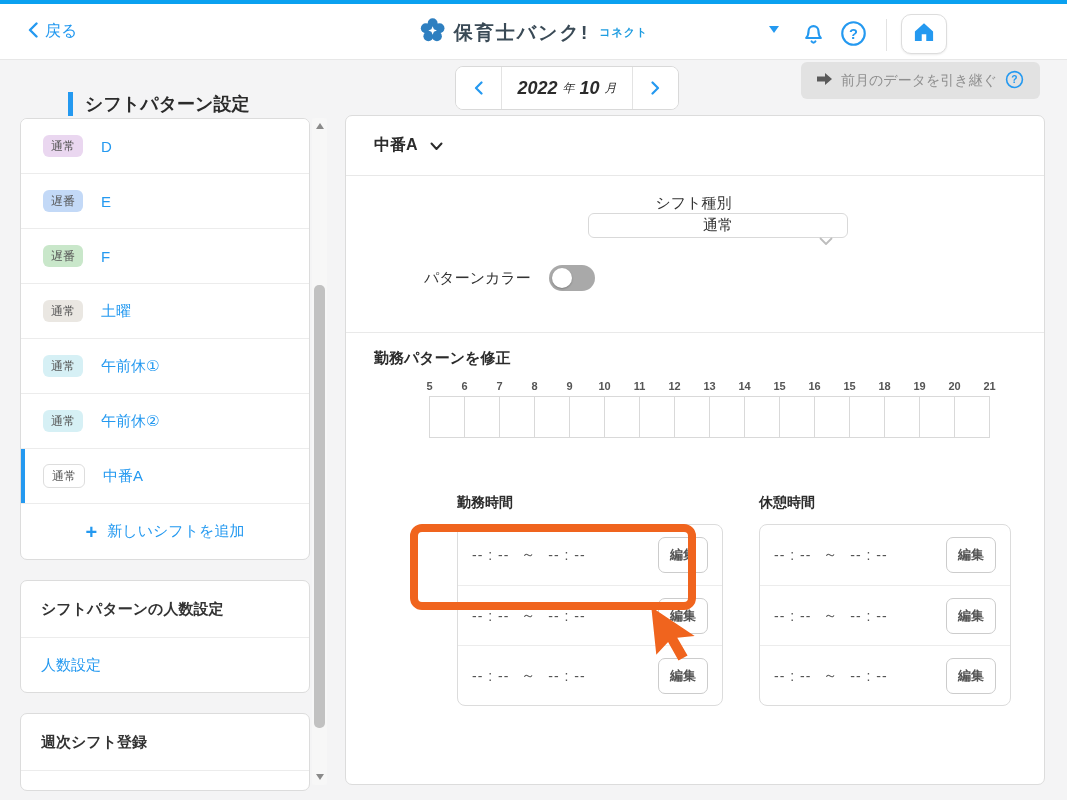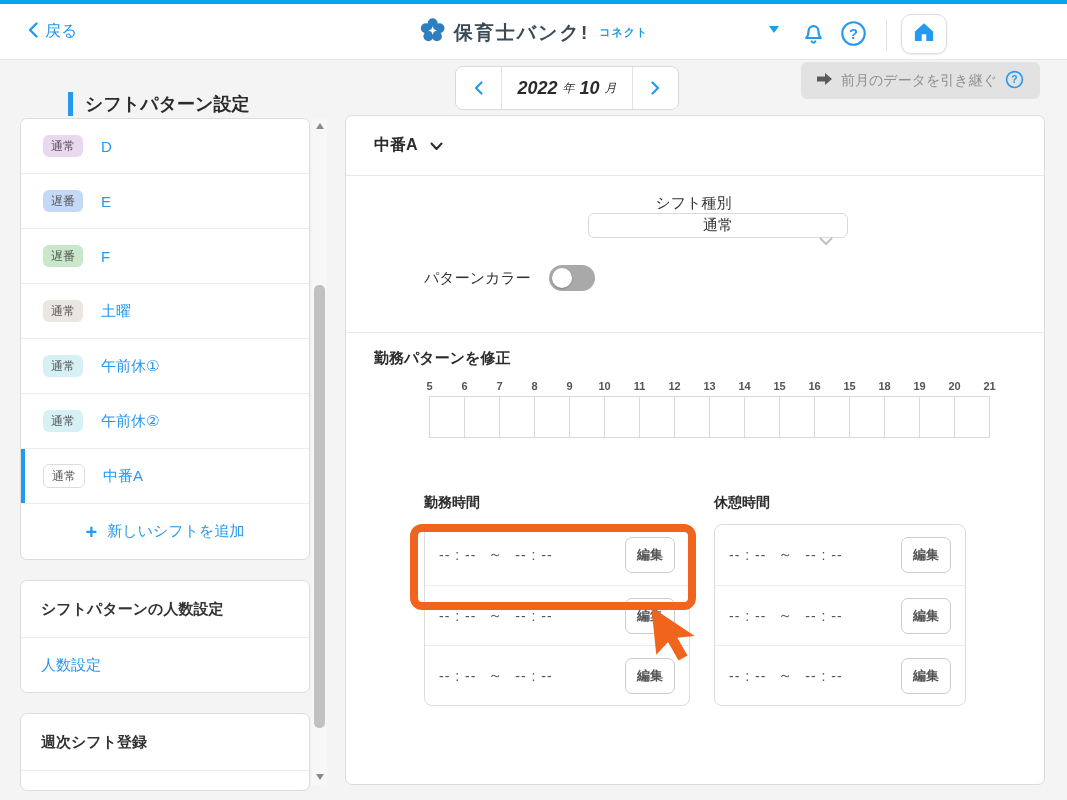--- a/index.html
+++ b/index.html
@@ -83,21 +83,21 @@
   .form-divider { margin-top:40px; border-top:1px solid #e9e9e9; }
 
   .pattern-section { padding:16px 28px 0; }
   .section-title { font-size:15px; font-weight:bold; color:#2b2b2b; }
   .hour-labels { display:flex; margin:12px 0 0 38px; }
   .hour-label { width:35px; text-align:center; font-size:11px; font-weight:bold; color:#555; }
   .hour-grid { display:flex; margin:4px 0 0 55px; width:561px; height:42px; border:1px solid #d9d9d9; background:#fff; }
   .hour-cell { flex:1; background:#fff; }
   .hour-cell + .hour-cell { border-left:1px solid #d9d9d9; }
 
-  .times { display:flex; margin:56px 0 0 78px; gap:24px; }
+  .times { display:flex; margin:56px 0 0 78px; gap:36px;justify-content:center; }
   .time-col.work { width:266px; }
   .time-col.break { width:252px; }
   .time-col-title { font-size:14px; font-weight:bold; color:#2b2b2b; margin-bottom:12px; }
   .time-box { border:1px solid #dcdcdc; border-radius:8px; background:#fff; }
   .time-row { height:60px; display:flex; align-items:center; padding:0 14px; }
   .time-row + .time-row { border-top:1px solid #ececec; }
   .time-text { display:flex; align-items:center; gap:12px; font-size:14px; color:#555; letter-spacing:1px; white-space:nowrap; }
   .edit-btn { margin-left:auto; background:#fff; border:1px solid #ccc; border-radius:7px; padding:8px 11px; font-size:13px; font-weight:bold; color:#555; cursor:pointer; font-family:inherit; }
 
   .orange-overlay { position:absolute; left:64px; top:408px; width:286px; height:86px; border:8px solid #f0641e; border-radius:12px; pointer-events:none; z-index:5; }

